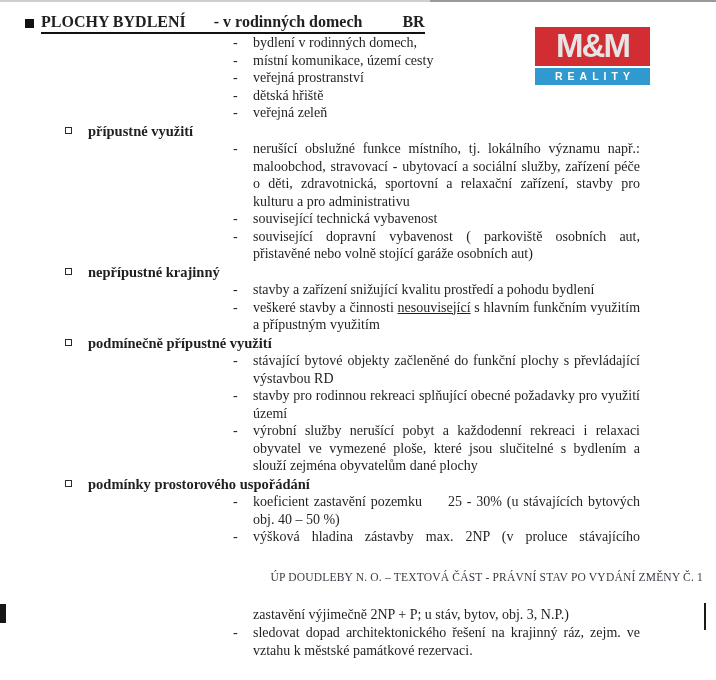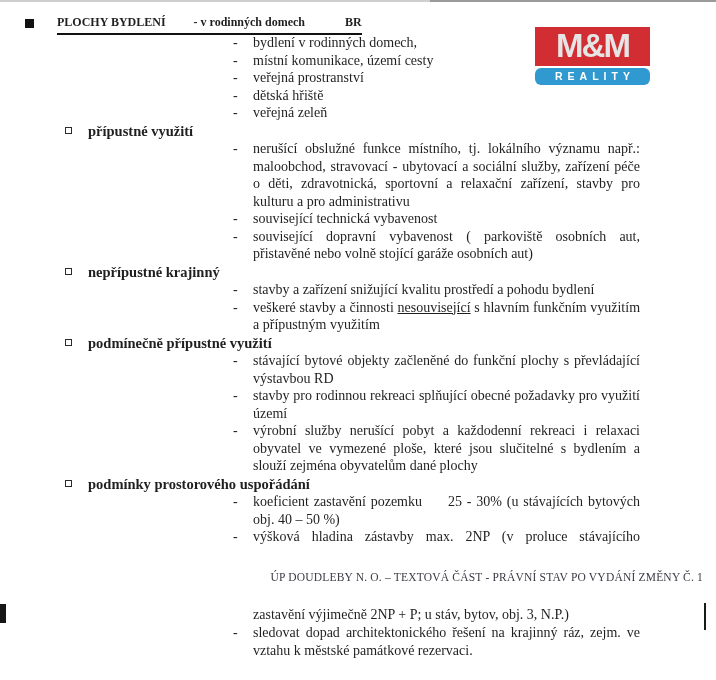--- a/index.html
+++ b/index.html
@@ -9,21 +9,21 @@
     position:relative; width:716px; height:680px; background:#fff;
     font-family:"Liberation Serif","DejaVu Serif",serif; color:#1f1f1f;
   }
   .top-edge { position:absolute; left:0; top:0; width:716px; height:2px; background:#cfcfcf; }
   .top-edge-dark { position:absolute; left:430px; top:0; width:286px; height:2px; background:#9a9a9a; }
 
   
   .title-row { position:relative; padding-top:12px; margin-left:25px; height:34px; }
   .bullet-filled { position:absolute; left:0; top:19px; width:9px; height:9px; background:#111; }
   .title-text {
-    display:inline-block; margin-left:32px; font-weight:bold; font-size:12px;
+    display:inline-block; margin-left:16px; font-weight:bold; font-size:16px;
     border-bottom:2px solid #111; padding-bottom:1px; white-space:nowrap; line-height:19px;
   }
   .gap-a { display:inline-block; width:28px; }
   .gap-b { display:inline-block; width:40px; }
 
   
   .sec-heading { position:relative; margin-left:65px; margin-top:1px; font-weight:bold; font-size:14.5px; line-height:17.5px; }
   .sq { position:absolute; left:0; top:4px; width:7px; height:7px; border:1.3px solid #2b2b2b; background:#fff; }
   .sec-label { margin-left:23px; display:inline-block; }
 
@@ -47,21 +47,21 @@
   .page-mark-right { position:absolute; left:704px; top:603px; width:2px; height:27px; background:#1a1a1a; }
 
   
   .logo { position:absolute; left:535px; top:27px; width:115px; font-family:"Liberation Sans","DejaVu Sans",sans-serif; text-align:center; }
   .logo-red {
     height:39px; background:#d12d33; color:#e5e5e5; font-weight:bold;
     font-size:33px; line-height:37px; letter-spacing:-2px;
   }
   .logo-blue {
     margin-top:2px; height:17px; background:#2f99d0; color:#fff; font-weight:bold;
-    font-size:10.5px; line-height:17px; letter-spacing:5px; text-indent:5px;border-radius:6px;
+    font-size:10.5px; line-height:17px; letter-spacing:5px; text-indent:5px;
   }
 </style>
 </head>
 <body>
 
 <div class="canvas">
   <div class="top-edge"></div>
   <div class="top-edge-dark"></div>
 
   <div class="logo">

